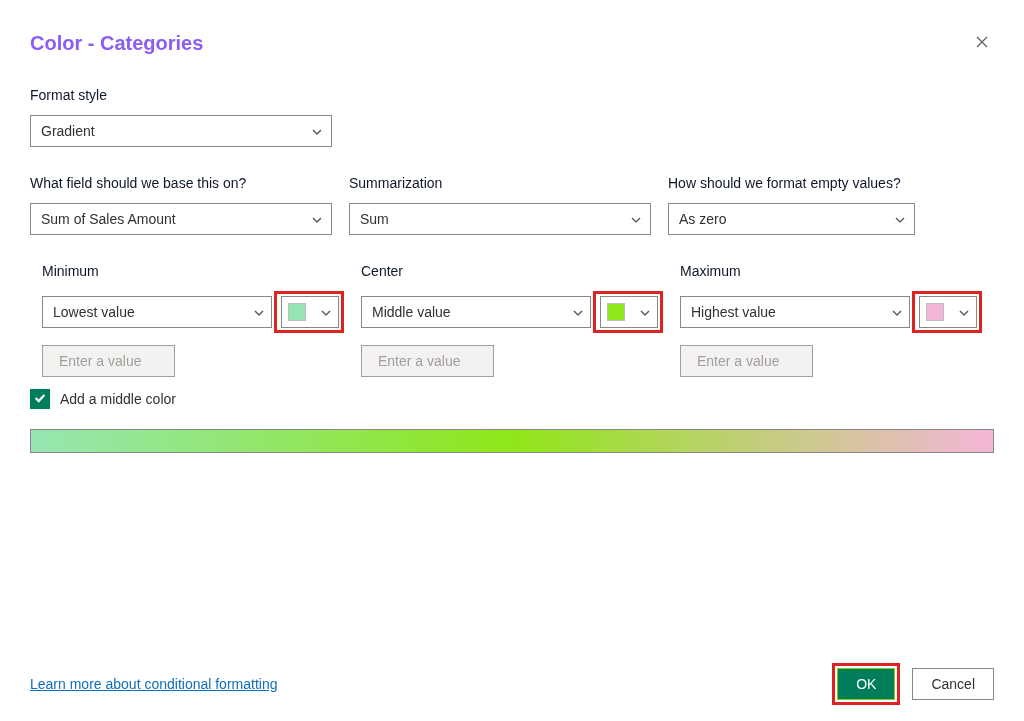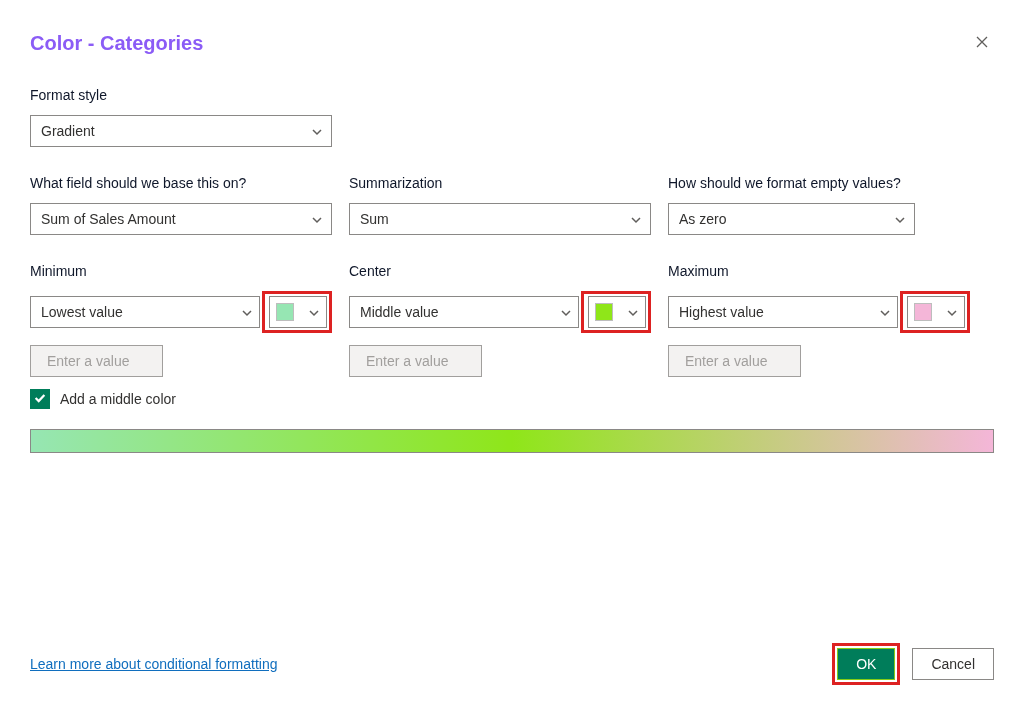--- a/index.html
+++ b/index.html
@@ -123,21 +123,21 @@
   .checkbox svg { width: 14px; height: 14px; stroke: #fff; stroke-width: 2.5; fill: none; }
   .gradient-bar {
     width: 964px;
     height: 24px;
     border: 1px solid #8a8886;
   }
   .footer {
     position: absolute;
     left: 30px;
     right: 30px;
-    bottom: 36px;
+    bottom: 16px;
     display: flex;
     align-items: center;
     justify-content: space-between;
   }
   .link {
     color: #106ebe;
     text-decoration: underline;
     cursor: pointer;
   }
   .btn-row { display: flex; align-items: center; gap: 12px; }
@@ -209,21 +209,21 @@
     <div class="field-label">How should we format empty values?</div>
     <div class="dropdown" style="width:247px;">
       <span>As zero</span>
       <span class="chev"><svg viewBox="0 0 12 12">
             <path d="M2 4 L6 8 L10 4"></path>
           </svg></span>
     </div>
   </div>
 </div>
 
-<div class="row" style="margin-bottom:12px;">
+<div class="row" style="margin-bottom:12px;justify-content:center;">
 
   <div class="col">
     <div class="field-label">Minimum</div>
     <div class="colorblock-row">
       <div class="dd-min">
         <span>Lowest value</span>
         <span class="chev"><svg viewBox="0 0 12 12">
               <path d="M2 4 L6 8 L10 4"></path>
             </svg></span>
       </div>

